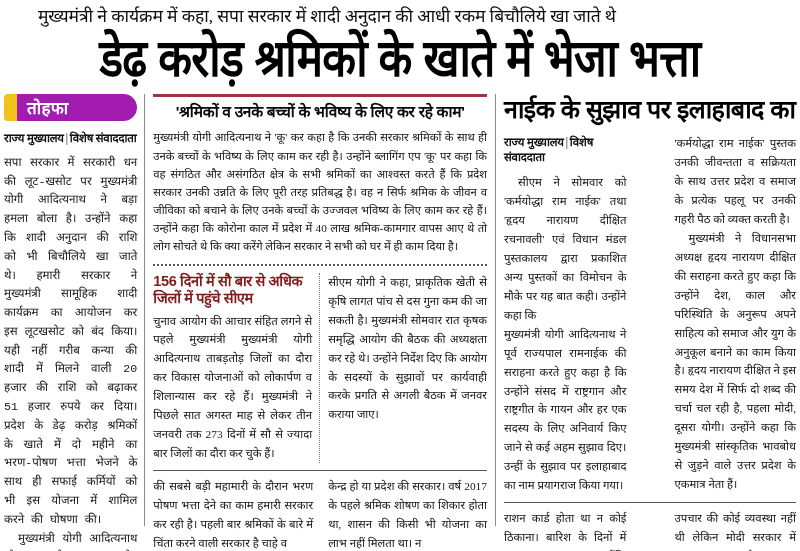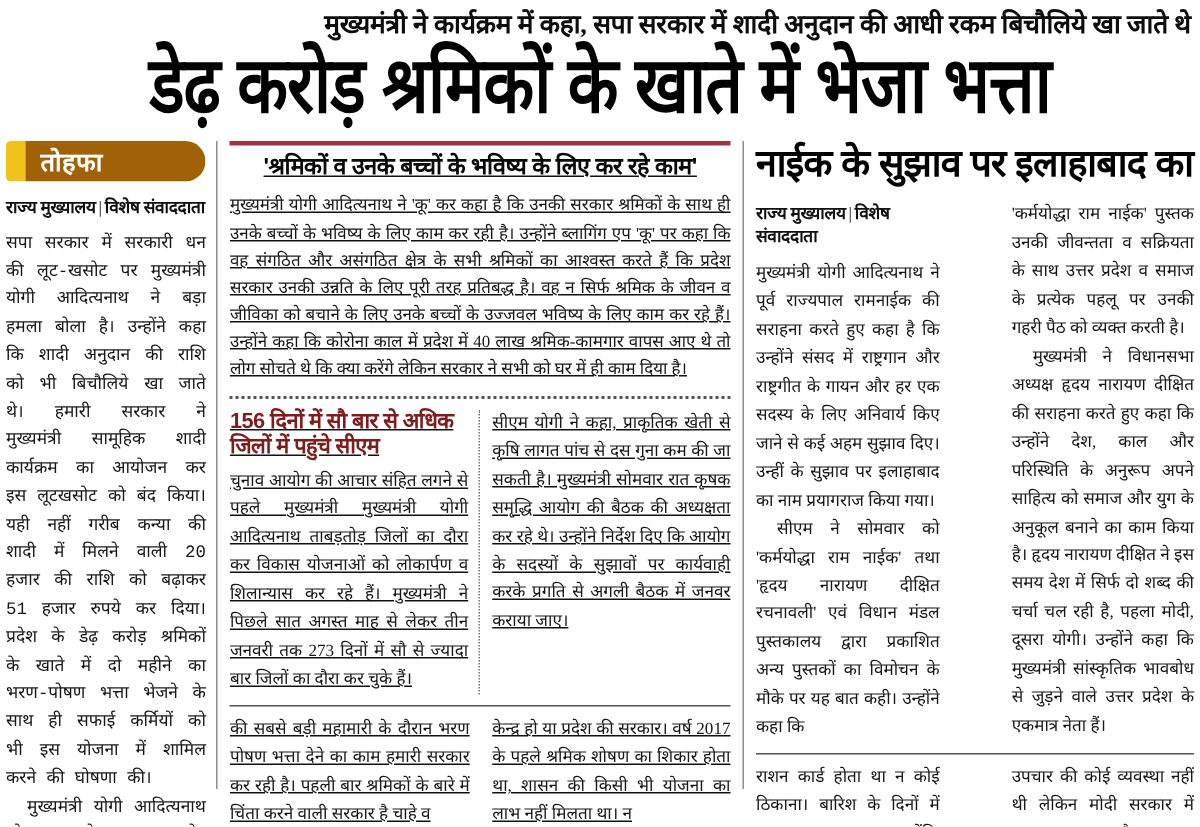--- a/index.html
+++ b/index.html
@@ -18,24 +18,24 @@
   .page {
     width: 800px;
     height: 551px;
     position: relative;
     padding: 0;
   }
 
   
   .kicker {
     font-family: "Liberation Serif", "DejaVu Serif", serif;
-    font-weight: bold;
+    font-weight: normal;
     font-size: 17.5px;
     line-height: 1.25;
-    text-align: right;
+    text-align: left;
     padding: 6px 6px 2px 6px;
     letter-spacing: -0.1px;
     color: #0d0d0d;
     white-space: nowrap;
     margin-left: 32px;
   }
 
   
   .main-headline {
     font-family: "Liberation Sans", "DejaVu Sans", sans-serif;
@@ -55,41 +55,41 @@
   
   .columns {
     display: flex;
     width: 800px;
     height: 432px;
     padding: 0 4px;
     gap: 0;
   }
 
   .col-left   { width: 160px; padding-right: 7px; }
-  .col-mid    { width: 401px; padding: 0 8px; border-left: 1px solid #8c8c8c; border-right: 1px solid #8c8c8c; text-decoration: underline; }
+  .col-mid    { width: 401px; padding: 0 8px; border-left: 1px solid #8c8c8c; border-right: 1px solid #8c8c8c; }
   .col-right  { width: 300px; padding-left: 8px; flex: 1; }
 
   
   .badge-wrap {
     display: flex;
     align-items: stretch;
     height: 27px;
     margin-bottom: 9px;
     border-radius: 3px;
     overflow: hidden;
   }
   .badge-stripe {
     width: 13px;
     background: #f2c21c;
     border-top-left-radius: 3px;
     border-bottom-left-radius: 3px;
   }
   .badge-body {
     flex: 1;
-    background: #a16207;
+    background: #a21caf;
     color: #ffffff;
     font-family: "Liberation Sans", "DejaVu Sans", sans-serif;
     font-weight: bold;
     font-size: 17px;
     display: flex;
     align-items: center;
     padding-left: 10px;
     border-top-right-radius: 14px;
     border-bottom-right-radius: 14px;
     letter-spacing: 0.3px;
@@ -280,22 +280,22 @@
     <div class="col-right">
 
       <div class="right-headline">नाईक के सुझाव पर इलाहाबाद का नाम प्रयागराज रखा गया</div>
 
       <div class="right-two">
         <div class="rc first">
           <div class="byline">
             <span>राज्य मुख्यालय</span><span class="sep">|</span><span>विशेष संवाददाता</span>
           </div>
           <div class="sub-body">
+            <p style="text-indent:14px">सीएम ने सोमवार को 'कर्मयोद्धा राम नाईक' तथा 'हृदय नारायण दीक्षित रचनावली' एवं विधान मंडल पुस्तकालय द्वारा प्रकाशित अन्य पुस्तकों का विमोचन के मौके पर यह बात कही। उन्होंने कहा कि</p>
             <p>मुख्यमंत्री योगी आदित्यनाथ ने पूर्व राज्यपाल रामनाईक की सराहना करते हुए कहा है कि उन्होंने संसद में राष्ट्रगान और राष्ट्रगीत के गायन और हर एक सदस्य के लिए अनिवार्य किए जाने से कई अहम सुझाव दिए। उन्हीं के सुझाव पर इलाहाबाद का नाम प्रयागराज किया गया।</p>
-            <p style="text-indent:14px">सीएम ने सोमवार को 'कर्मयोद्धा राम नाईक' तथा 'हृदय नारायण दीक्षित रचनावली' एवं विधान मंडल पुस्तकालय द्वारा प्रकाशित अन्य पुस्तकों का विमोचन के मौके पर यह बात कही। उन्होंने कहा कि</p>
           </div>
         </div>
         <div class="rc second">
           <div class="sub-body">
             <p>'कर्मयोद्धा राम नाईक' पुस्तक उनकी जीवन्तता व सक्रियता के साथ उत्तर प्रदेश व समाज के प्रत्येक पहलू पर उनकी गहरी पैठ को व्यक्त करती है।</p>
             <p style="text-indent:14px">मुख्यमंत्री ने विधानसभा अध्यक्ष हृदय नारायण दीक्षित की सराहना करते हुए कहा कि उन्होंने देश, काल और परिस्थिति के अनुरूप अपने साहित्य को समाज और युग के अनुकूल बनाने का काम किया है। हृदय नारायण दीक्षित ने इस समय देश में सिर्फ दो शब्द की चर्चा चल रही है, पहला मोदी, दूसरा योगी। उन्होंने कहा कि मुख्यमंत्री सांस्कृतिक भावबोध से जुड़ने वाले उत्तर प्रदेश के एकमात्र नेता हैं।</p>
           </div>
         </div>
       </div>
 

